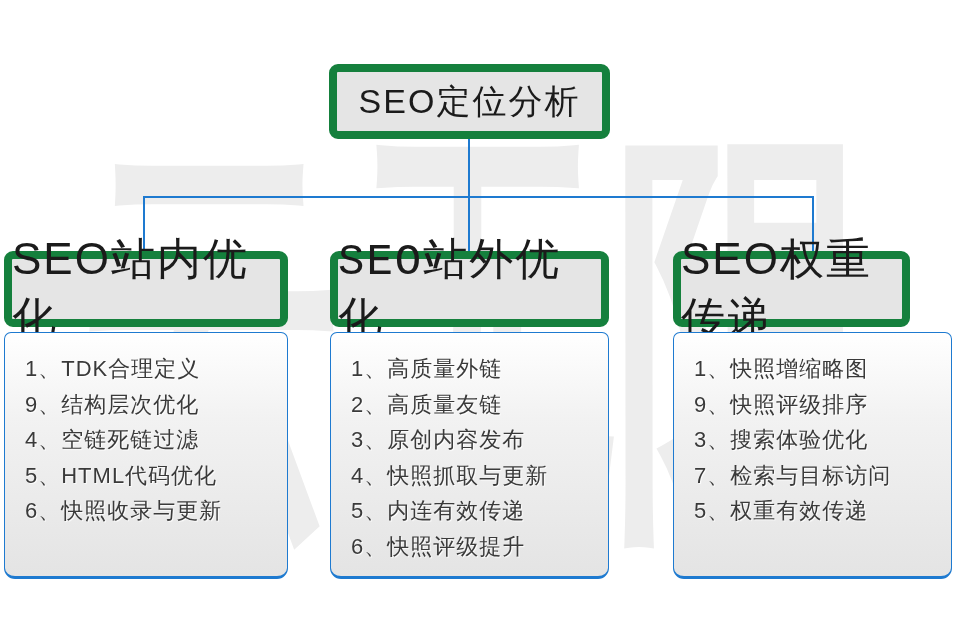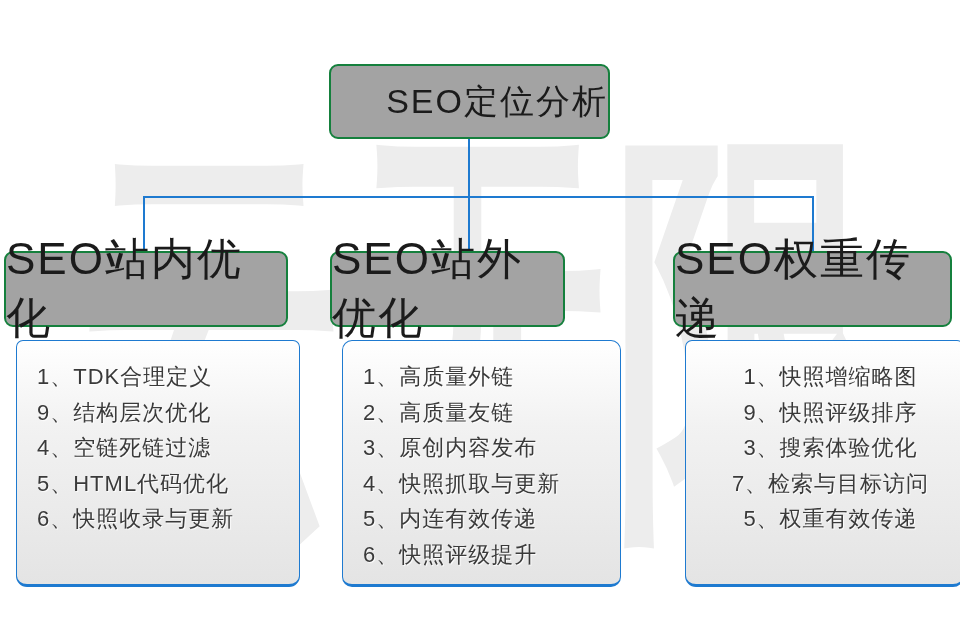--- a/index.html
+++ b/index.html
@@ -39,58 +39,57 @@
   .line.h { height: 2px; }
   #v-root  { left: 468px; top: 139px; height: 58px; }
   #h-main  { left: 143px; top: 196px; width: 671px; }
   #v-left  { left: 143px; top: 196px; height: 57px; }
   #v-mid   { left: 468px; top: 196px; height: 57px; }
   #v-right { left: 812px; top: 196px; height: 57px; }
 
   
   .node {
     position: absolute;
-    background: #a3a3a3;
-    border: 2px solid #15803d;
+    background: #e5e5e5;
+    border: 8px solid #15803d;
     border-radius: 9px;
     box-sizing: border-box;
     display: flex;
     align-items: center;
-    justify-content: flex-end;
+    justify-content: center;
     color: #1b1b1b;
     z-index: 2;
   }
   .node.root {
     left: 329px; top: 64px; width: 281px; height: 75px;
     font-size: 34px; letter-spacing: 2px;
   }
   .node.col-header {
     top: 251px; height: 76px;
     font-size: 44px; letter-spacing: 2px;
   }
   #header-onsite  { left: 4px;   width: 284px; }
-  #header-offsite { left: 330px; width: 235px; }
-  #header-weight  { left: 673px; width: 279px; }
+  #header-offsite { left: 330px; width: 279px; font-family: Liberation Mono, monospace; }
+  #header-weight  { left: 673px; width: 237px; }
 
   
   .card {
     position: absolute;
-    top: 340px; height: 247px;
+    top: 332px; height: 247px;
     box-sizing: border-box;
     background: linear-gradient(180deg, #ffffff 0%, #f2f2f2 35%, #e4e4e4 100%);
     border: 1.5px solid #1e7ad0;
     border-bottom-width: 3px;
     border-radius: 7px 7px 11px 11px;
     z-index: 2;
     overflow: hidden;
-    margin-left: 12px;
   }
   #card-onsite  { left: 4px;   width: 284px; }
-  #card-offsite { left: 330px; width: 279px; border-radius: 10px; }
-  #card-weight  { left: 673px; width: 279px; text-align: center; }
+  #card-offsite { left: 330px; width: 279px; }
+  #card-weight  { left: 673px; width: 279px; }
 
   .card ul {
     list-style: none;
     margin: 0;
     padding: 18px 8px 0 20px;
   }
   .card li {
     font-size: 22px;
     line-height: 35.5px;
     letter-spacing: 1px;

